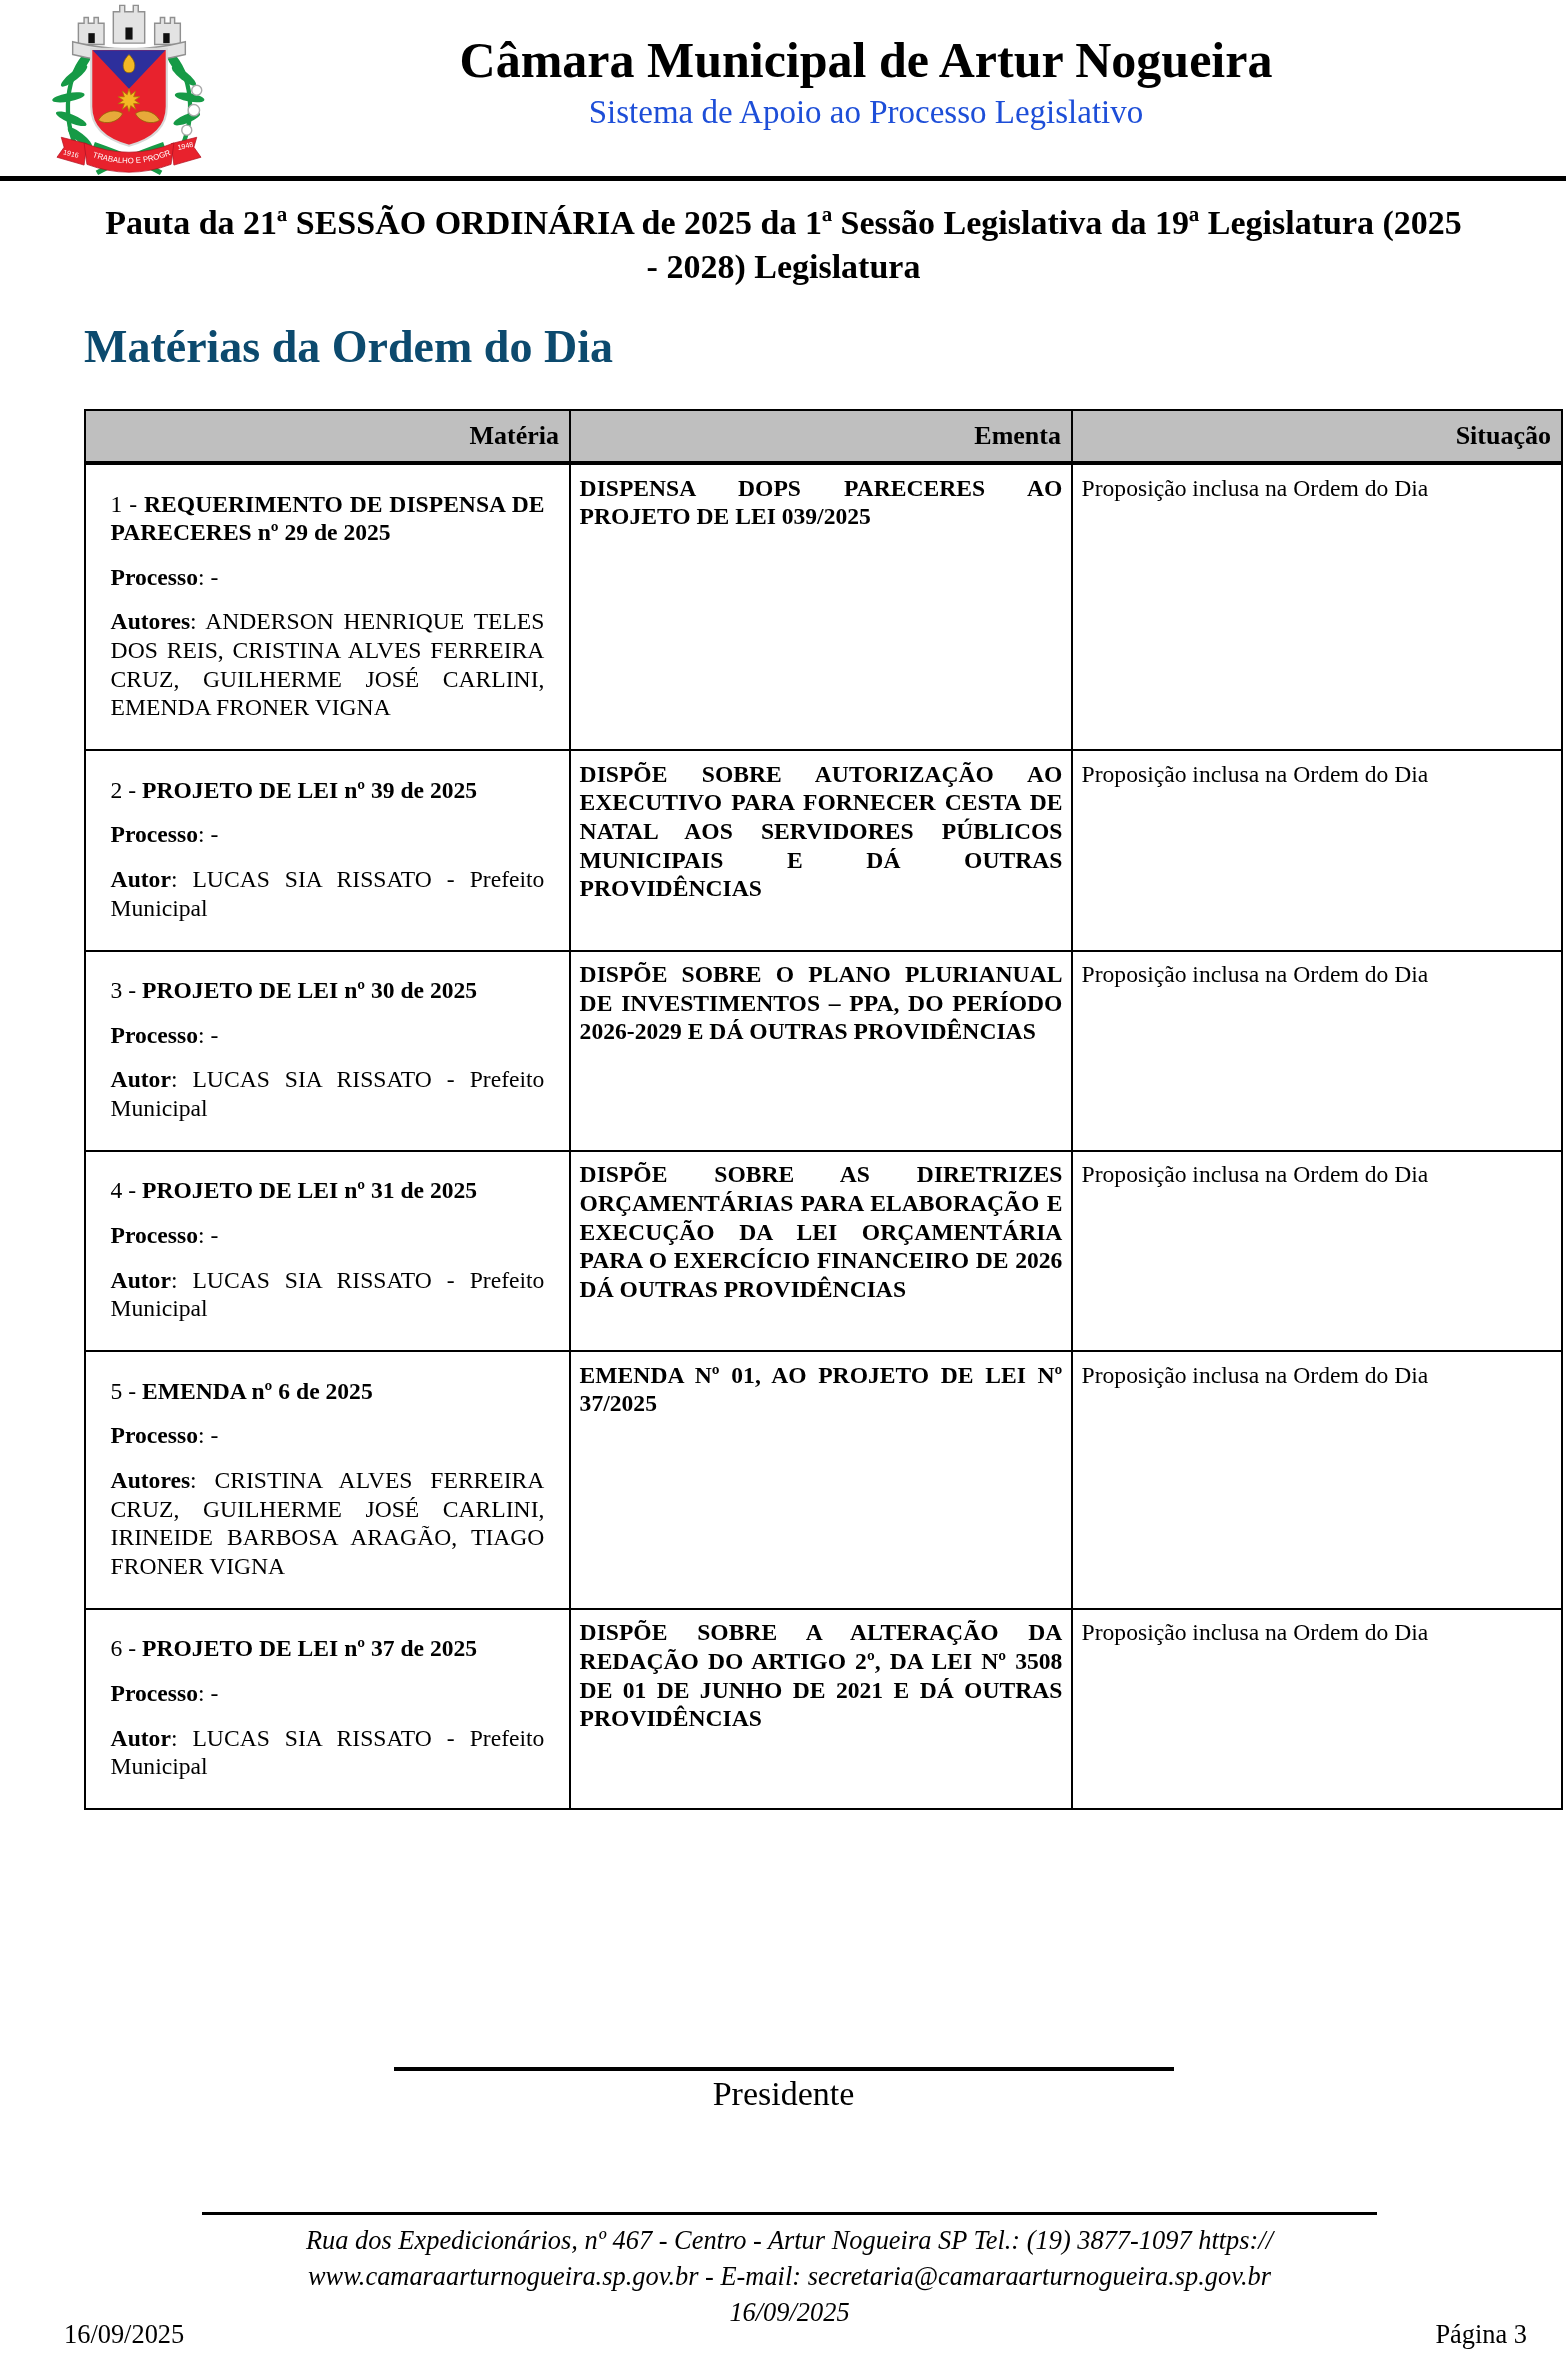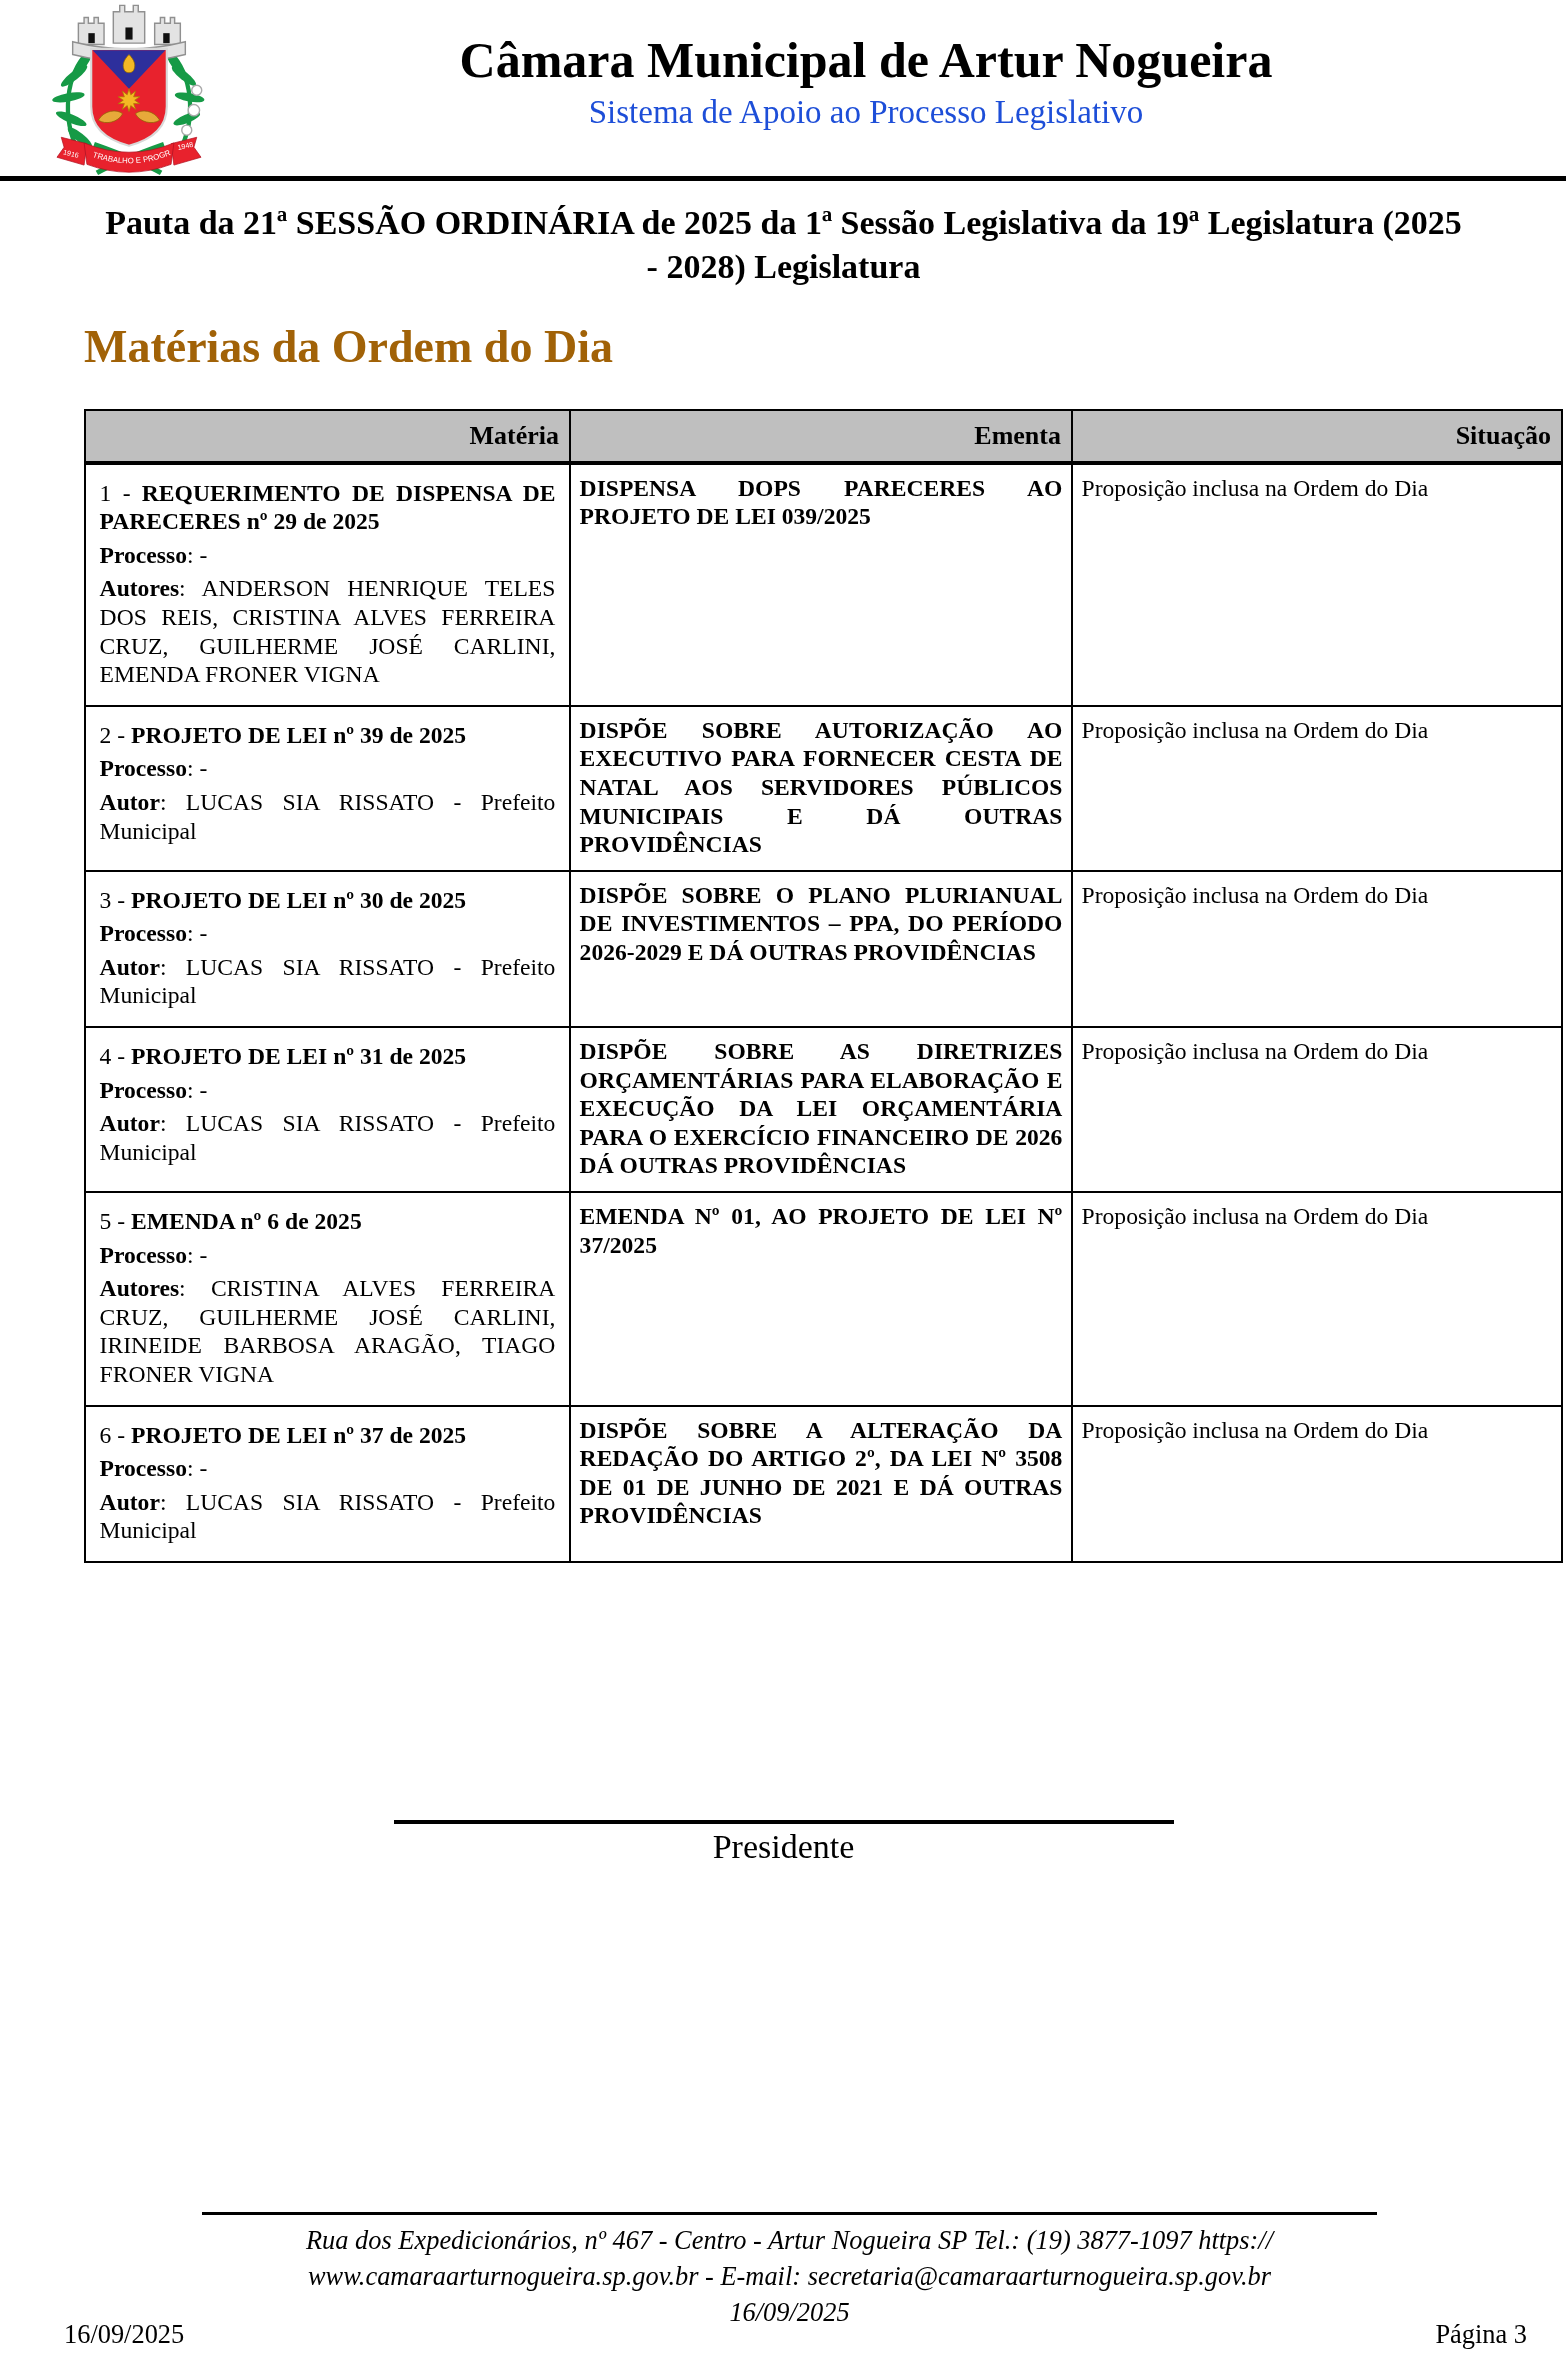--- a/index.html
+++ b/index.html
@@ -20,21 +20,21 @@
 
   
   .session-title {
     margin:20px auto 0; width:1357px;
     text-align:center; font-size:34px; font-weight:bold; line-height:44px;
   }
 
   
   .section-heading {
     margin:31px 0 0 84px;
-    font-size:46px; font-weight:bold; color:#a16207;
+    font-size:46px; font-weight:bold; color:#0c4a6e;
   }
 
   
   table.agenda {
     margin:36px 0 0 84px; width:1411px;
     border-collapse:collapse; table-layout:fixed;
   }
   table.agenda th {
     background:#bfbfbf; border:2.9px solid #000; border-bottom-width:4.3px;
     font-size:26px; font-weight:bold; text-align:right;
@@ -42,21 +42,21 @@
   }
   table.agenda td {
     border:2.9px solid #000; vertical-align:top;
     font-size:23.6px; line-height:28.6px;
     padding:8.6px 8.6px 11.4px 8.6px;
   }
   .col-m { width:463px; }
   .col-e { width:480px;font-weight:bold; }
   .col-s { width:468px; }
   td.cell-materia, td.cell-ementa { text-align:justify; }
-  td p { margin:5px; }
+  td p { margin:16px; }
   .b { font-weight:bold; }
 
   
   .signature { margin:257px auto 0; width:1000px; text-align:center; }
   .sig-line { width:780px; height:3.6px; background:#000; margin:0 auto; }
   .sig-name { margin-top:8.6px; font-size:40px; font-weight:bold; }
   .sig-role { margin-top:4.3px; font-size:34px; }
 
   
   .footer {

